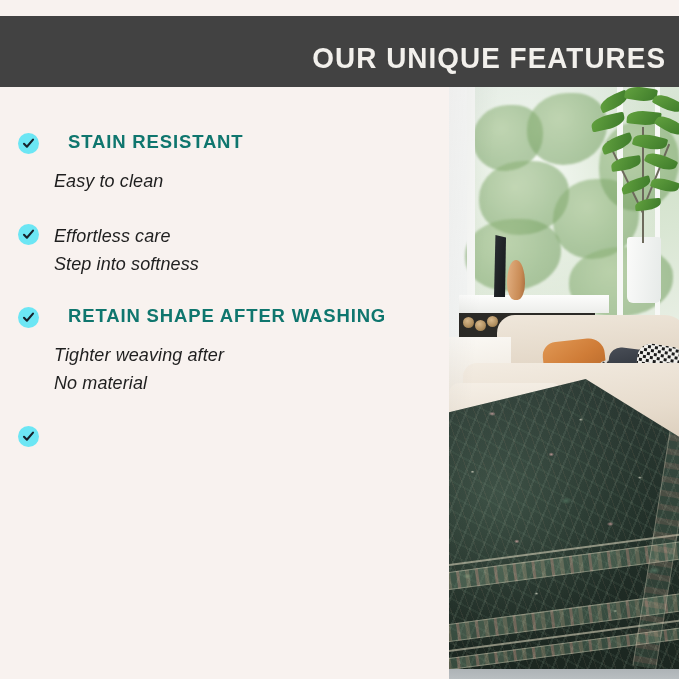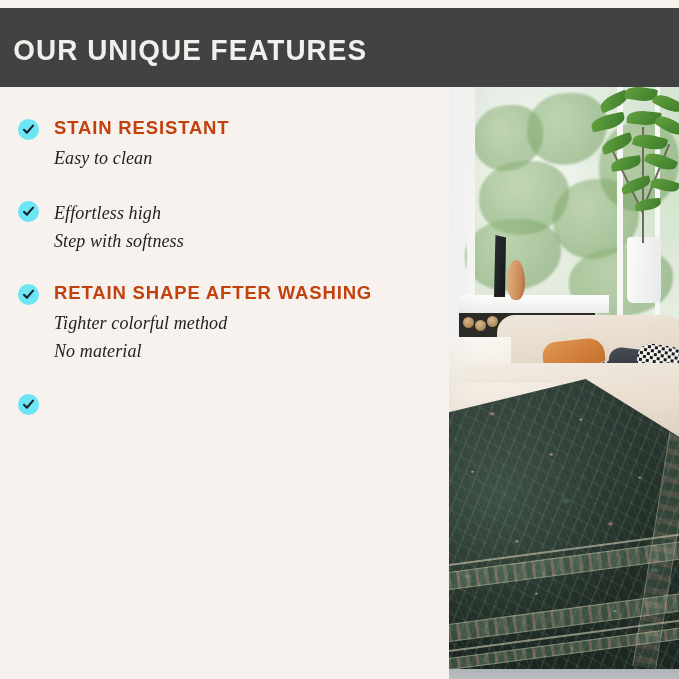--- a/index.html
+++ b/index.html
@@ -18,28 +18,28 @@
     width: 679px;
     height: 679px;
     background: #f8f2ef;
     overflow: hidden;
   }
 
   
   .header {
     position: absolute;
     left: 0;
-    top: 8px;
+    top: 16px;
     width: 679px;
     height: 85px;
     background: #424242;
     box-sizing: border-box;
     display: flex;
     align-items: center;
-    justify-content: flex-start;
+    justify-content: flex-end;
     border-bottom: 2px solid #1d1d1d;
   }
   .header-title {
     color: #f2f0ec;
     font-family: "Liberation Sans Narrow", "Liberation Sans", sans-serif;
     font-size: 30px;
     font-weight: bold;
     letter-spacing: 1.1px;
     text-transform: uppercase;
     transform: scaleX(0.93);
@@ -73,34 +73,33 @@
     height: 21px;
     border-radius: 50%;
     background: #6ce6f4;
     display: flex;
     align-items: center;
     justify-content: center;
   }
   .check-badge svg { display: block; }
 
   .feature-title {
-    margin: 0;
+    margin: 14px;
     font-size: 18.5px;
     font-weight: bold;
-    color: #c2410c;
+    color: #0f766e;
     letter-spacing: 0.85px;
     text-transform: uppercase;
     line-height: 22px;
     white-space: nowrap;
   }
   .feature-lines {
     margin: 5px 0 0 0;
     padding: 0;
     list-style: none;
-    font-family: Liberation Serif, serif;
   }
   .feature-lines li {
     font-size: 18px;
     font-style: italic;
     color: #1f1f1f;
     line-height: 28px;
     letter-spacing: 0.1px;
     white-space: nowrap;
   }
   .feature-lines li.wrap { white-space: normal; max-width: 378px; }
@@ -355,34 +354,34 @@
       </ul>
     </div>
 
     <div class="feature">
       <span class="check-badge">
         <svg width="13" height="13" viewBox="0 0 13 13" aria-hidden="true">
           <path d="M2 6.8 L4.9 9.7 L11 2.6" fill="none" stroke="#17222b" stroke-width="2.1" stroke-linecap="round" stroke-linejoin="round"></path>
         </svg>
       </span>
       <ul class="feature-lines">
-        <li>Effortless high</li>
-        <li>Step with softness</li>
+        <li>Effortless care</li>
+        <li>Step into softness</li>
       </ul>
     </div>
 
     <div class="feature">
       <span class="check-badge">
         <svg width="13" height="13" viewBox="0 0 13 13" aria-hidden="true">
           <path d="M2 6.8 L4.9 9.7 L11 2.6" fill="none" stroke="#17222b" stroke-width="2.1" stroke-linecap="round" stroke-linejoin="round"></path>
         </svg>
       </span>
       <h2 class="feature-title">RETAIN SHAPE AFTER WASHING</h2>
       <ul class="feature-lines">
-        <li>Tighter colorful method</li>
+        <li>Tighter weaving after</li>
         <li>No material</li>
       </ul>
     </div>
 
     <div class="feature">
       <span class="check-badge">
         <svg width="13" height="13" viewBox="0 0 13 13" aria-hidden="true">
           <path d="M2 6.8 L4.9 9.7 L11 2.6" fill="none" stroke="#17222b" stroke-width="2.1" stroke-linecap="round" stroke-linejoin="round"></path>
         </svg>
       </span>

